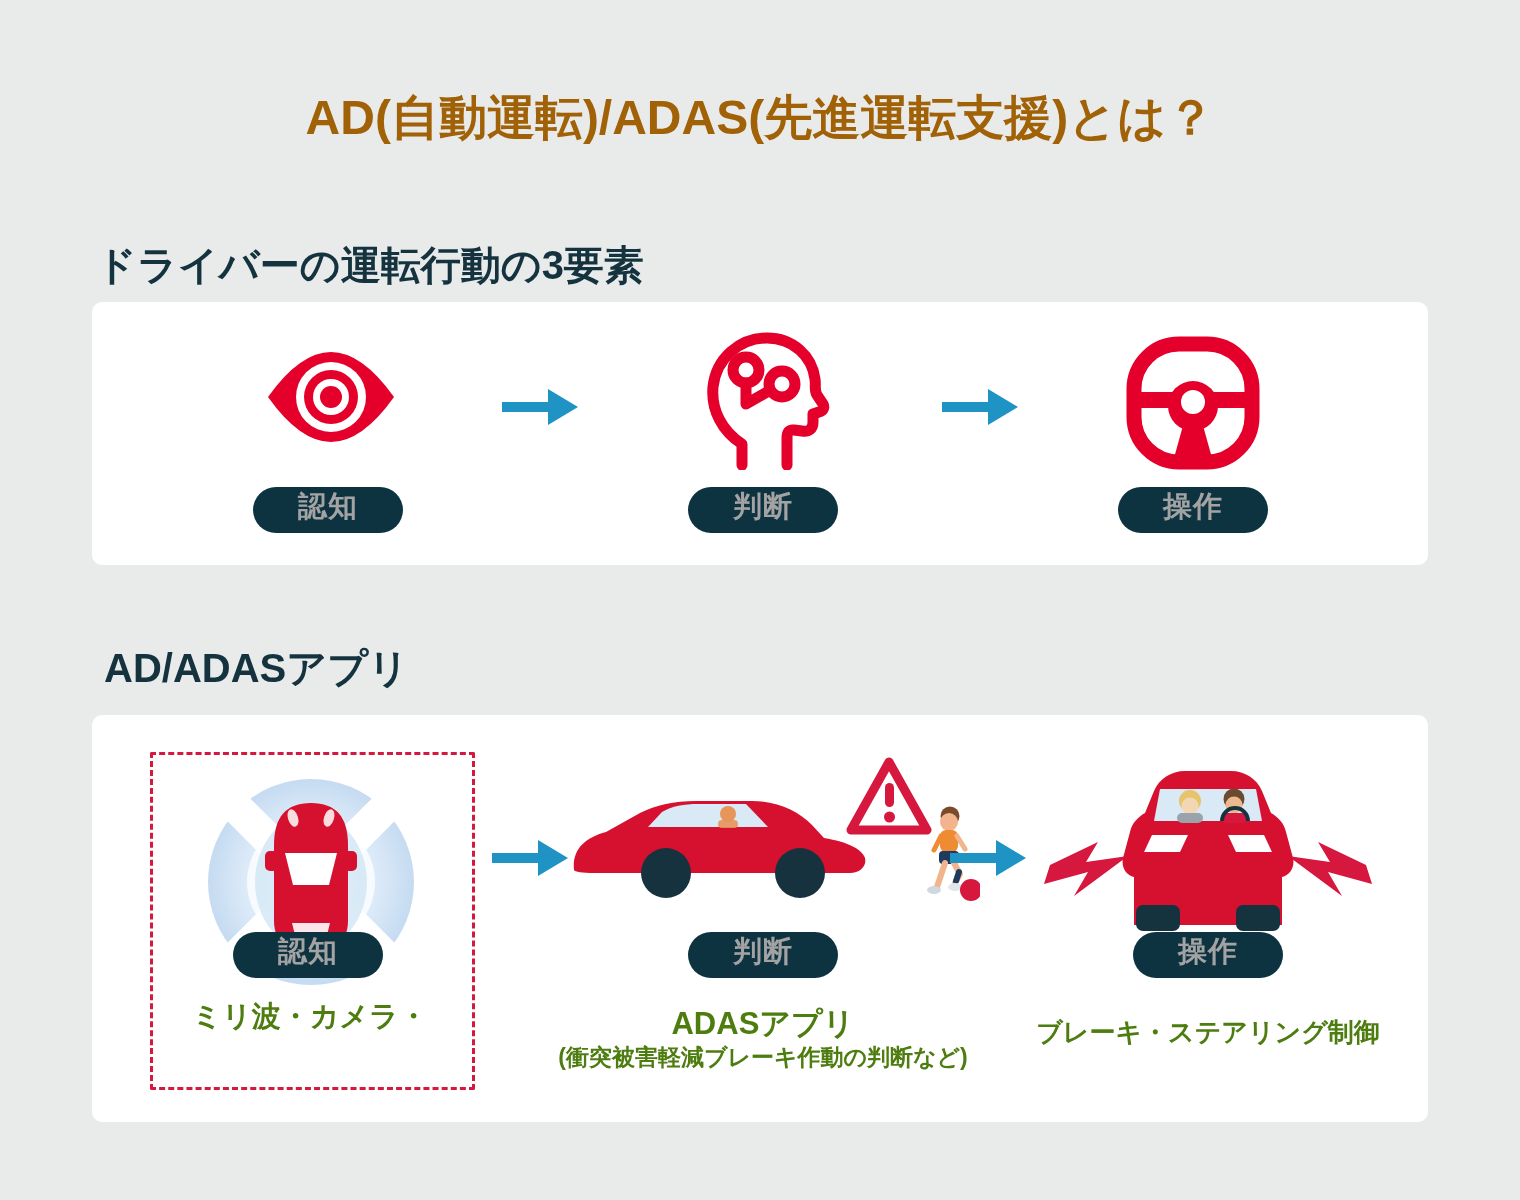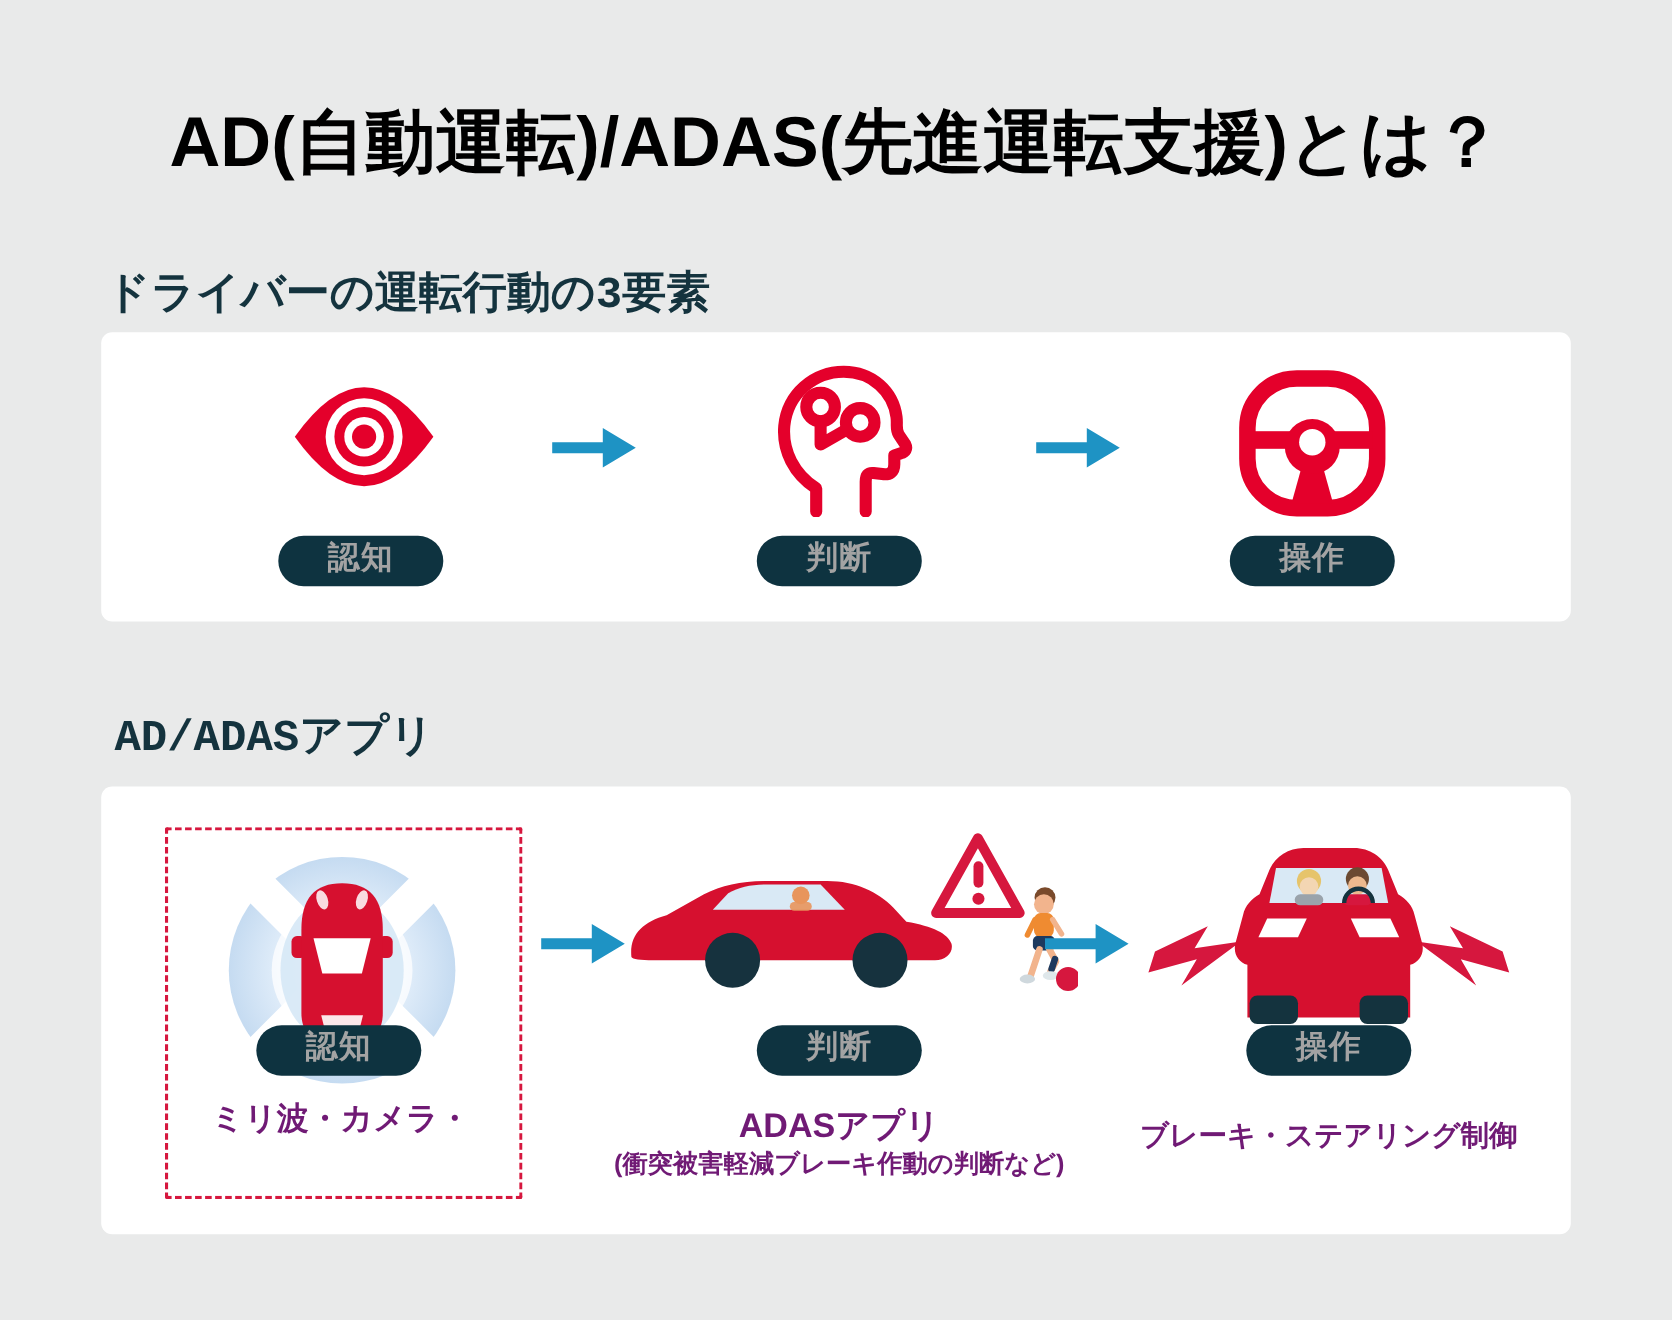--- a/index.html
+++ b/index.html
@@ -6,26 +6,26 @@
   body{
     width:1520px;height:1200px;
     background:#e9eaea;
     font-family:"Liberation Sans","DejaVu Sans",sans-serif;
     -webkit-font-smoothing:antialiased;
   }
   .canvas{position:relative;width:1520px;height:1200px;background:#e9eaea;overflow:hidden;}
 
   .page-title{
     position:absolute;top:86px;left:0;width:100%;
-    text-align:center;font-size:64px;font-weight:bold;
-    color:#000000;letter-spacing:0px;white-space:nowrap;
+    text-align:center;font-size:48px;font-weight:bold;
+    color:#a16207;letter-spacing:0px;white-space:nowrap;
   }
   .section-heading{
     position:absolute;font-size:40px;font-weight:bold;
-    color:#14333e;white-space:nowrap;font-family:Liberation Mono, monospace;
+    color:#14333e;white-space:nowrap;
   }
   #heading-driver{left:96px;top:238px;}
   #heading-system{left:104px;top:641px;}
 
   .card{
     position:absolute;left:92px;width:1336px;
     background:#ffffff;border-radius:10px;
   }
   #card-driver{top:302px;height:263px;}
   #card-system{top:715px;height:407px;}
@@ -35,21 +35,21 @@
   .pill{
     position:absolute;width:150px;height:46px;
     background:#0e3340;border-radius:23px;
     color:#a3a3a3;font-size:29px;font-weight:bold;
     display:flex;justify-content:center;
     transform:translateX(-50%);
     letter-spacing:1px;
   }
   .caption{
     position:absolute;transform:translateX(-50%);
-    color:#701a75;text-align:center;white-space:nowrap;font-weight:bold;
+    color:#4d7c0f;text-align:center;white-space:nowrap;font-weight:bold;
   }
   .cap-30{font-size:29px;}
   .cap-31{font-size:31px;}
   .cap-23{font-size:23px;font-weight:bold;}
   .cap-26{font-size:26px;}
 
   .dashed-box{
     position:absolute;left:58px;top:37px;width:325px;height:338px;
     border:3px dashed #d6173e;border-radius:2px;
     box-sizing:border-box;

